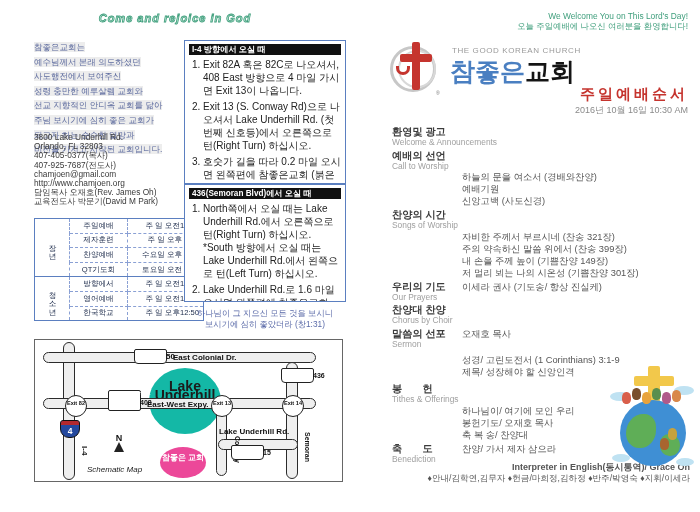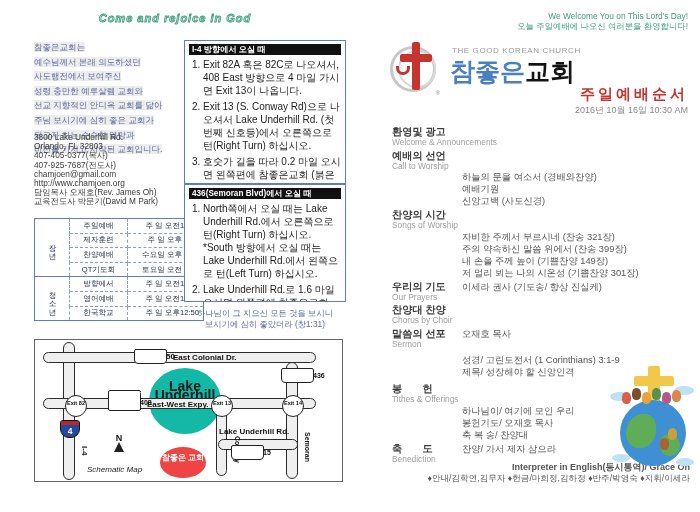--- a/index.html
+++ b/index.html
@@ -62,21 +62,21 @@
   #sh408 .toll { background:#a22; color:#fff; font-size:4px; line-height:5px; display:block; }
   #sh408 .num { line-height:14px; display:block; }
   #sh436 { left:246px; top:28px; width:20px; height:15px; font-size:7px; line-height:13px; border-radius:2px 2px 4px 4px; }
   #sh15 { left:196px; top:105px; width:15px; height:15px; font-size:7px; line-height:13px; border-radius:2px 2px 4px 4px; }
   #shI4 { position:absolute; left:25px; top:80px; width:20px; height:18px; z-index:5;
           background:#23489e; border:1px solid #111; border-radius:3px 3px 9px 9px;
           text-align:center; }
   #shI4 .itop { display:block; background:#b2292e; height:4px; border-radius:2px 2px 0 0; }
   #shI4 .inum { display:block; color:#fff; font-weight:bold; font-size:8.5px; line-height:12px; }
   #church-oval { position:absolute; left:125px; top:107px; width:46px; height:31px;
-                 background:#ef4444; border-radius:50%; z-index:6; text-align:center;
+                 background:#ec4899; border-radius:50%; z-index:6; text-align:center;
                  color:#fff; font-weight:bold; font-size:8px; line-height:9.5px; padding-top:6px; }
   #compass { position:absolute; left:76px; top:93px; z-index:4; text-align:center; width:16px; }
   #compass .n { font-weight:bold; font-size:9px; color:#111; }
   #compass .arrow2 { width:0; height:0; margin:-1px auto 0;
                      border-left:5px solid transparent; border-right:5px solid transparent;
                      border-bottom:10px solid #222; }
   #schematic { position:absolute; left:52px; top:125px; font-style:italic;
                font-size:8px; color:#222; z-index:4; }
 
   

